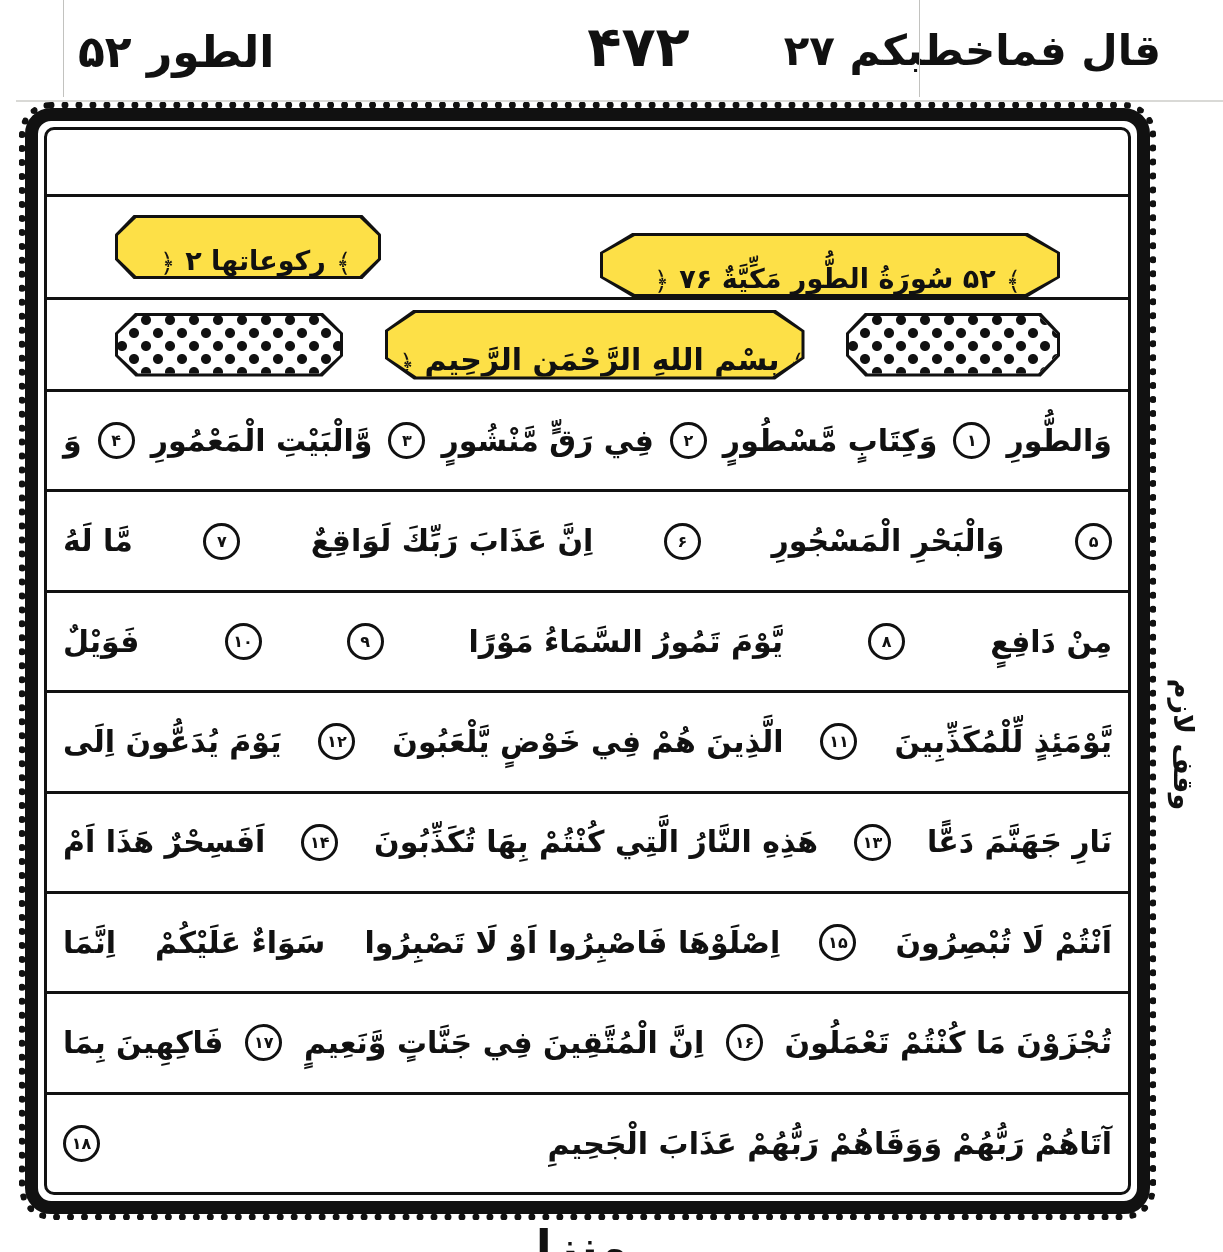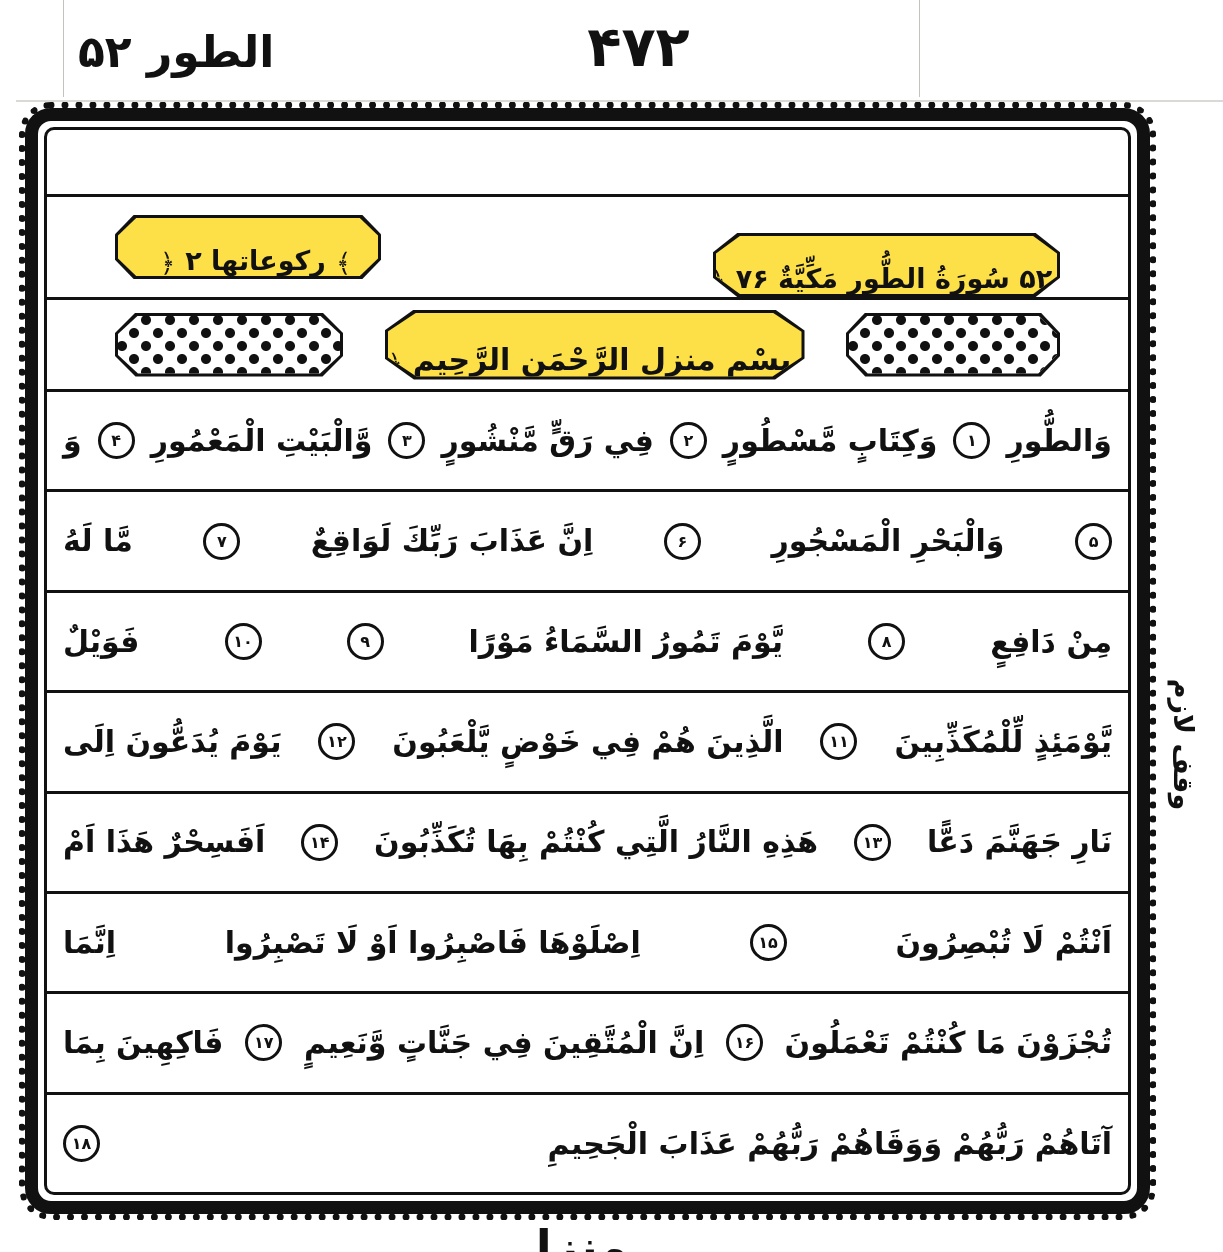--- a/index.html
+++ b/index.html
@@ -65,21 +65,21 @@
     clip-path:polygon(7% 0,93% 0,100% 30%,100% 70%,93% 100%,7% 100%,0 70%,0 30%);
     display:flex; direction:rtl; align-items:flex-end; justify-content:center;
     gap:10px; font-weight:bold;padding-left:15px;
   }
   .cart-in::before, .cart-in::after {
     font-size:26px; line-height:1; color:#111; font-weight:normal;
   }
   .cart-in::before { content:"\FD3E"; }
   .cart-in::after  { content:"\FD3F"; }
   .cart-ayat  { width:230px; }
-  .cart-title { width:347px;margin-top:36px; }
+  .cart-title { width:460px;margin-top:36px; }
   .cart-ruku  { width:266px; }
   .cart-txt   { font-size:27px; white-space:nowrap; direction:rtl; }
 
   .bism-cart { width:420px; height:70px; }
   .bism-txt  { font-size:30px; white-space:nowrap; direction:rtl; }
 
   .orn {
     position:relative; height:64px; background:#111;
     clip-path:polygon(9% 0,91% 0,100% 32%,100% 68%,91% 100%,9% 100%,0 68%,0 32%);
   }
@@ -130,20 +130,21 @@
   }
 </style>
 </head>
 <body>
 
 <div class="page">
 
   <header class="hdr">
     <div class="hdr-left">الطور ۵۲</div>
     <div class="hdr-center">۴۷۲</div>
+    <div class="hdr-right">قال فماخطبكم ۲۷</div>
     <div class="vrule vrule-l"></div>
     <div class="vrule vrule-r"></div>
   </header>
 
   <div class="frame">
     <div class="inner">
 
       <div class="row spacer"></div>
 
       <div class="row band">
@@ -158,21 +159,21 @@
           </div>
         </div>
       </div>
 
       <div class="row band">
         <div class="orn orn-b">
           <div class="orn-in"></div>
         </div>
         <div class="cart bism-cart">
           <div class="cart-in">
-            <span class="bism-txt">بِسْمِ منزلِ الرَّحْمَنِ الرَّحِيمِ</span>
+            <span class="bism-txt">بِسْمِ اللهِ الرَّحْمَنِ الرَّحِيمِ</span>
           </div>
         </div>
         <div class="orn orn-a">
           <div class="orn-in"></div>
         </div>
       </div>
 
       <div id="verse-lines">
           <div class="row vline">
             <span class="seg">وَالطُّورِ</span>
@@ -212,20 +213,21 @@
             <span class="seg">نَارِ جَهَنَّمَ دَعًّا</span>
             <span class="vm">۱۳</span>
             <span class="seg">هَذِهِ النَّارُ الَّتِي كُنْتُمْ بِهَا تُكَذِّبُونَ</span>
             <span class="vm">۱۴</span>
             <span class="seg">اَفَسِحْرٌ هَذَا اَمْ</span>
           </div>
           <div class="row vline">
             <span class="seg">اَنْتُمْ لَا تُبْصِرُونَ</span>
             <span class="vm">۱۵</span>
             <span class="seg">اِصْلَوْهَا فَاصْبِرُوا اَوْ لَا تَصْبِرُوا</span>
+            <span class="seg">سَوَاءٌ عَلَيْكُمْ</span>
             <span class="seg">اِنَّمَا</span>
           </div>
           <div class="row vline">
             <span class="seg">تُجْزَوْنَ مَا كُنْتُمْ تَعْمَلُونَ</span>
             <span class="vm">۱۶</span>
             <span class="seg">اِنَّ الْمُتَّقِينَ فِي جَنَّاتٍ وَّنَعِيمٍ</span>
             <span class="vm">۱۷</span>
             <span class="seg">فَاكِهِينَ بِمَا</span>
           </div>
           <div class="row vline">

